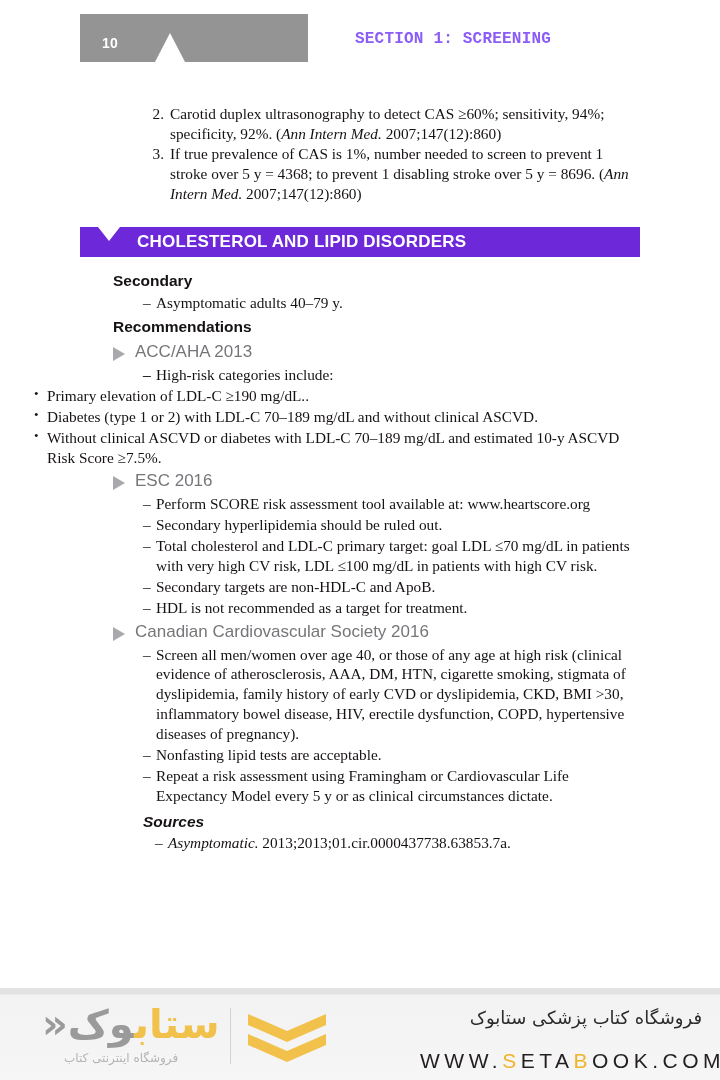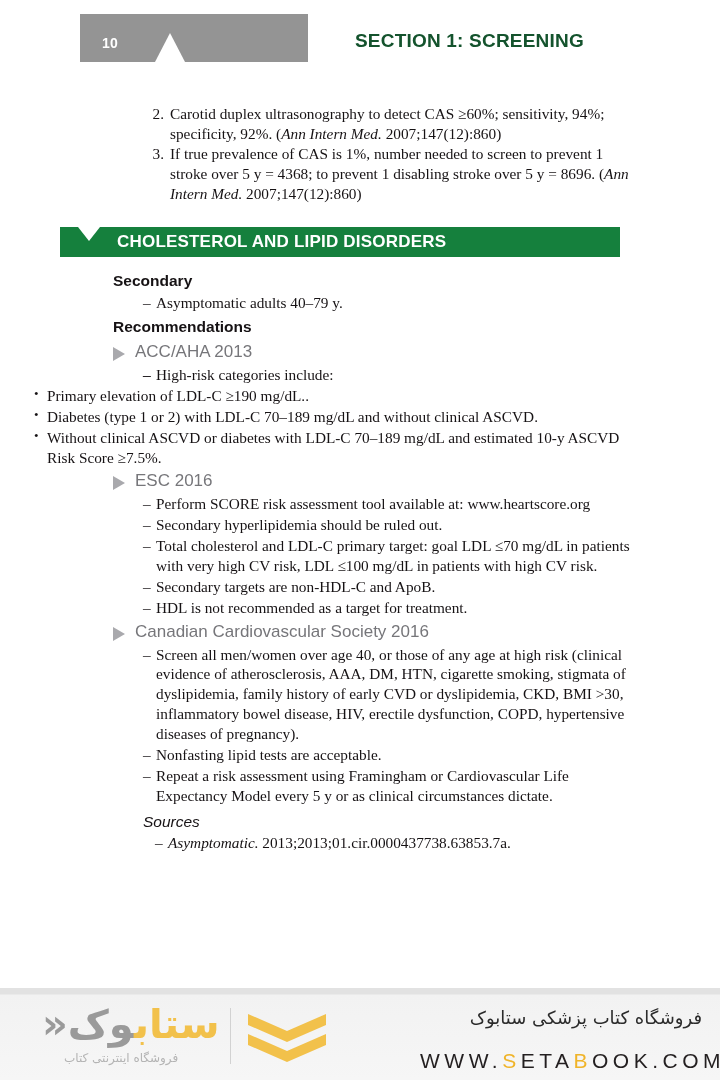--- a/index.html
+++ b/index.html
@@ -49,24 +49,24 @@
     width: 0;
     height: 0;
     border-left: 15px solid transparent;
     border-right: 15px solid transparent;
     border-bottom: 29px solid #ffffff;
   }
   .header-title {
     position: absolute;
     left: 355px;
     top: 31px;
-    color: #14532d;
-    font-family: Liberation Sans, sans-serif;
-    font-weight: bold;
-    font-size: 19px;
+    color: #8b5cf6;
+    font-family: Liberation Mono, monospace;
+    font-weight: bold;
+    font-size: 16px;
     letter-spacing: 0.2px;
     line-height: 1;
   }
 
   
   .content {
     position: absolute;
     left: 0;
     top: 104px;
     width: 720px;
@@ -90,24 +90,24 @@
     position: absolute;
     left: 0;
     top: 0;
     width: 22px;
     text-align: right;
   }
 
   
   .section-banner {
     position: relative;
-    margin: 24px 0 0 60px;
+    margin: 24px 0 0 80px;
     width: 560px;
     height: 30px;
-    background: #15803d;
+    background: #6d28d9;
   }
   .section-banner .notch {
     position: absolute;
     left: 18px;
     top: 0;
     width: 0;
     height: 0;
     border-left: 11px solid transparent;
     border-right: 11px solid transparent;
     border-top: 14px solid #ffffff;
@@ -133,21 +133,21 @@
     font-weight: bold;
     font-size: 15.5px;
     color: #161214;
     line-height: 1.35;
   }
   .hdr-bold.tight { margin-top: 4px; }
 
   .hdr-italic {
     margin: 6px 0 0 143px;
     font-family: "Liberation Sans", sans-serif;
-    font-weight: normal;
+    font-weight: bold;
     font-style: italic;
     font-size: 15.5px;
     color: #161214;
     line-height: 1.35;
   }
 
   .hdr-gray {
     position: relative;
     margin: 3px 0 0 113px;
     padding-left: 22px;

